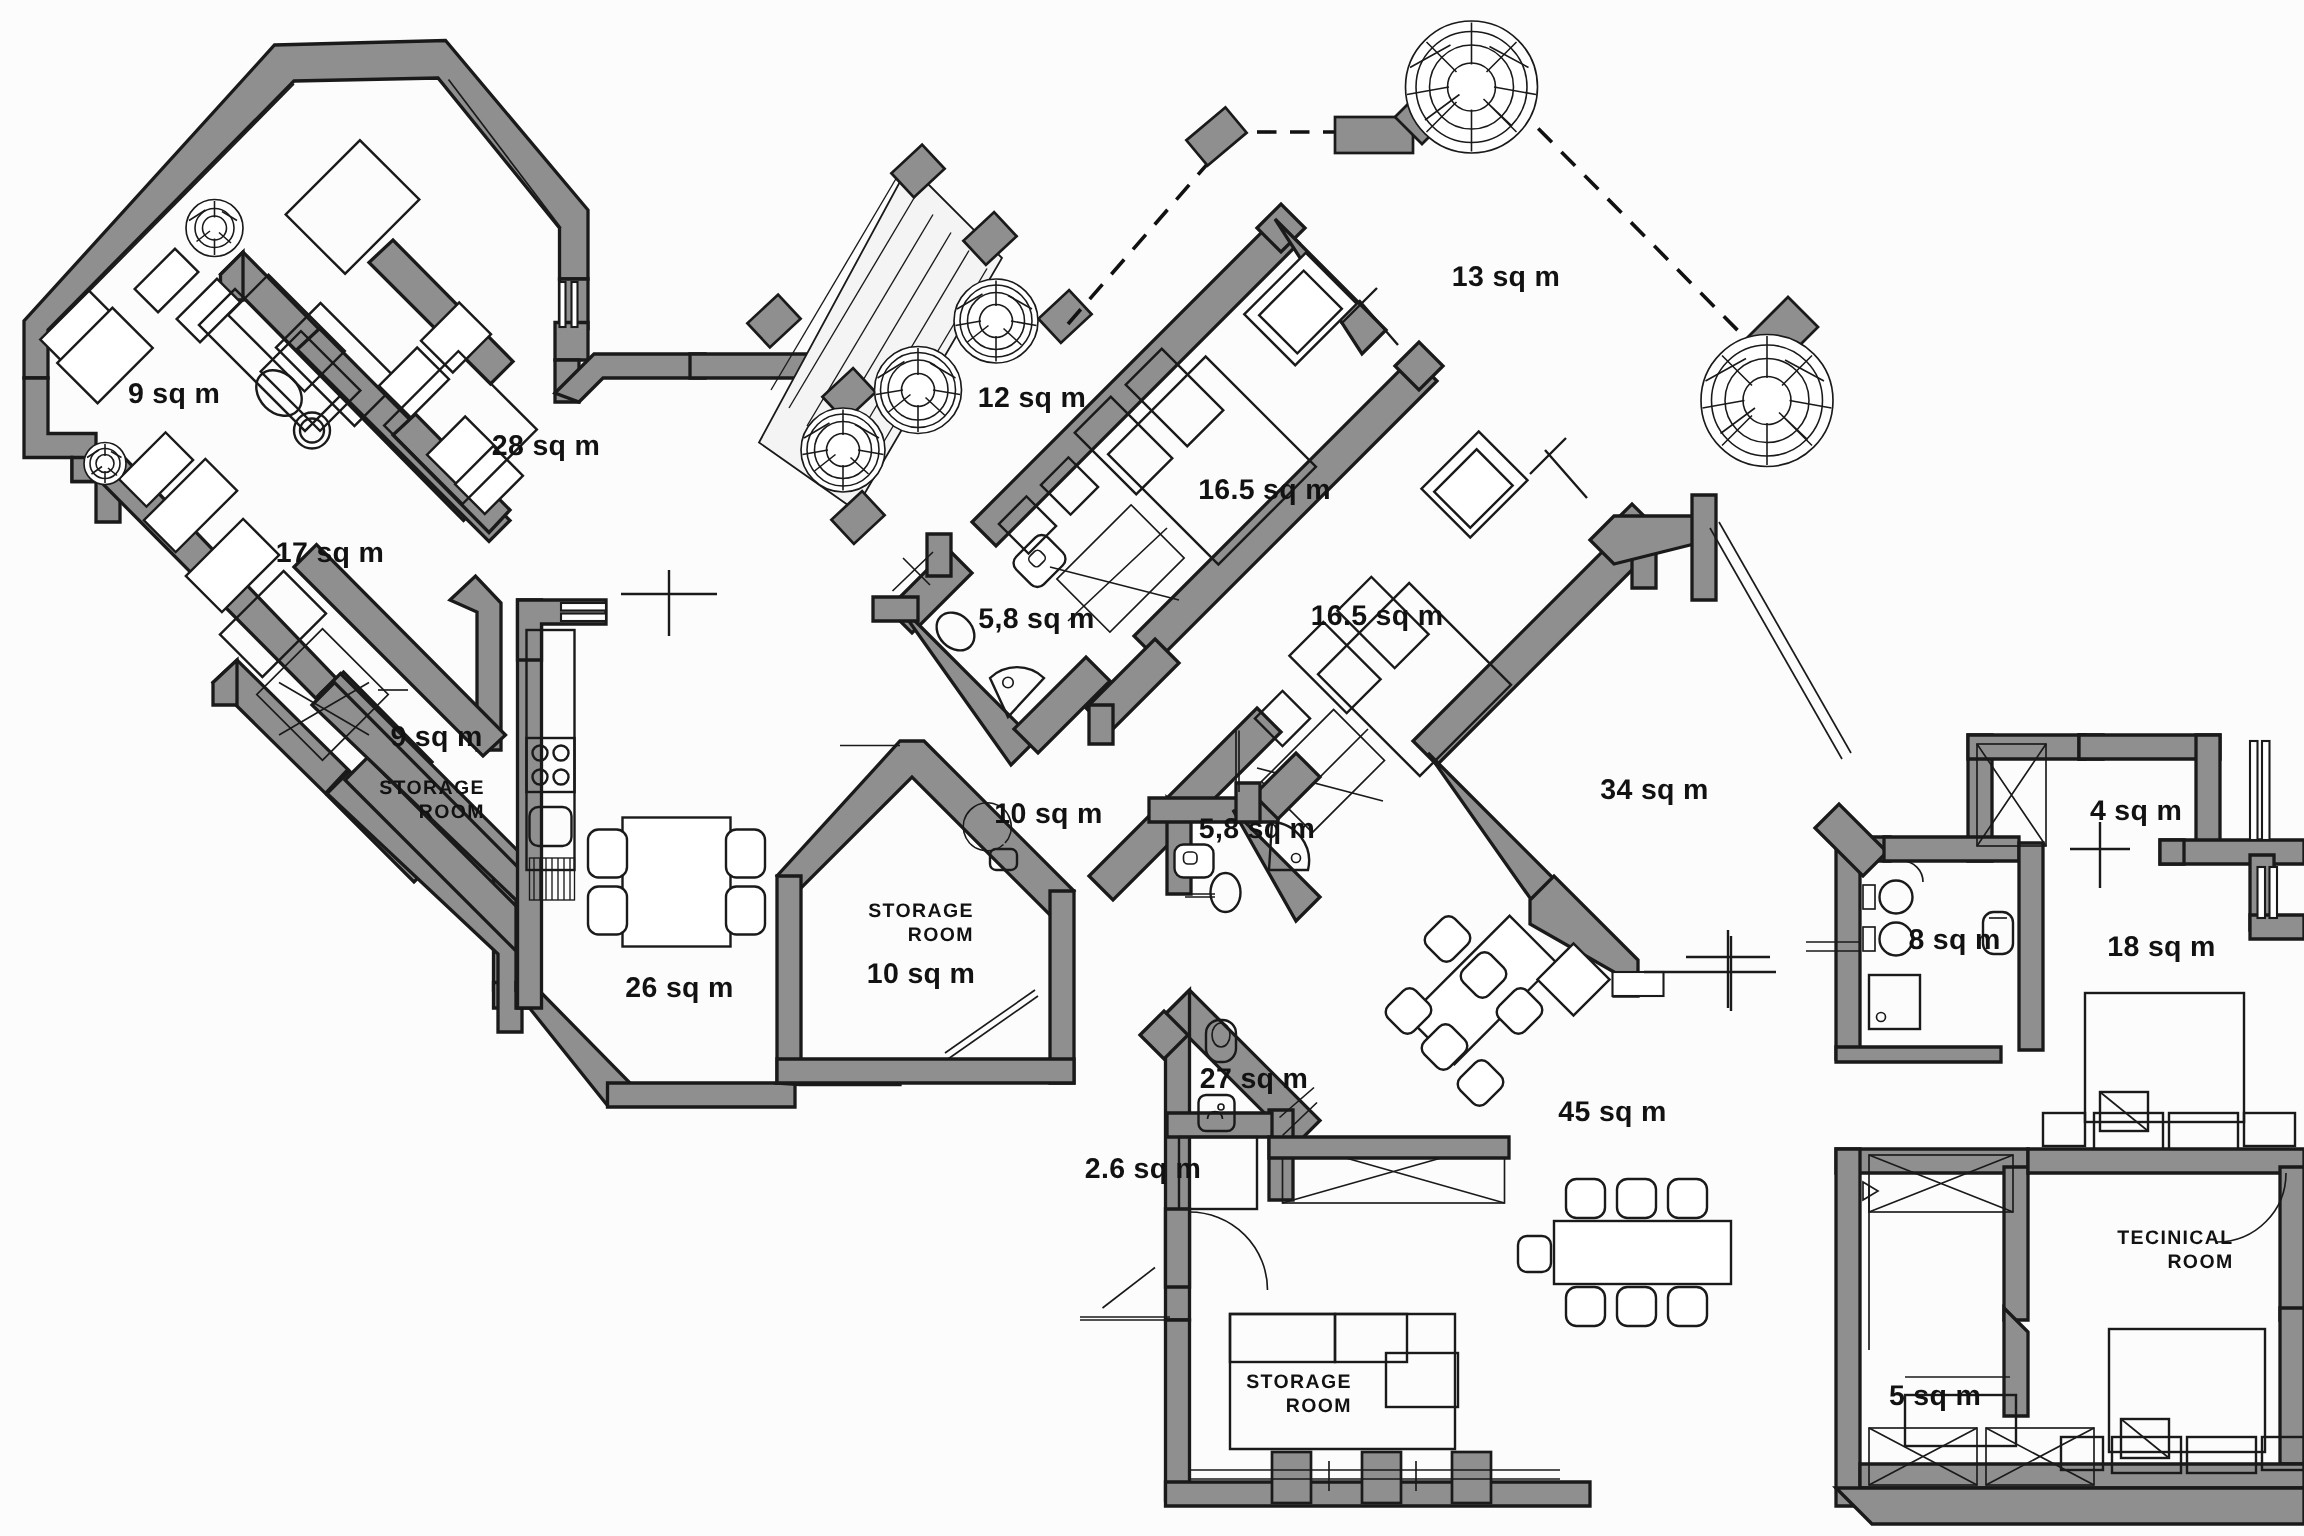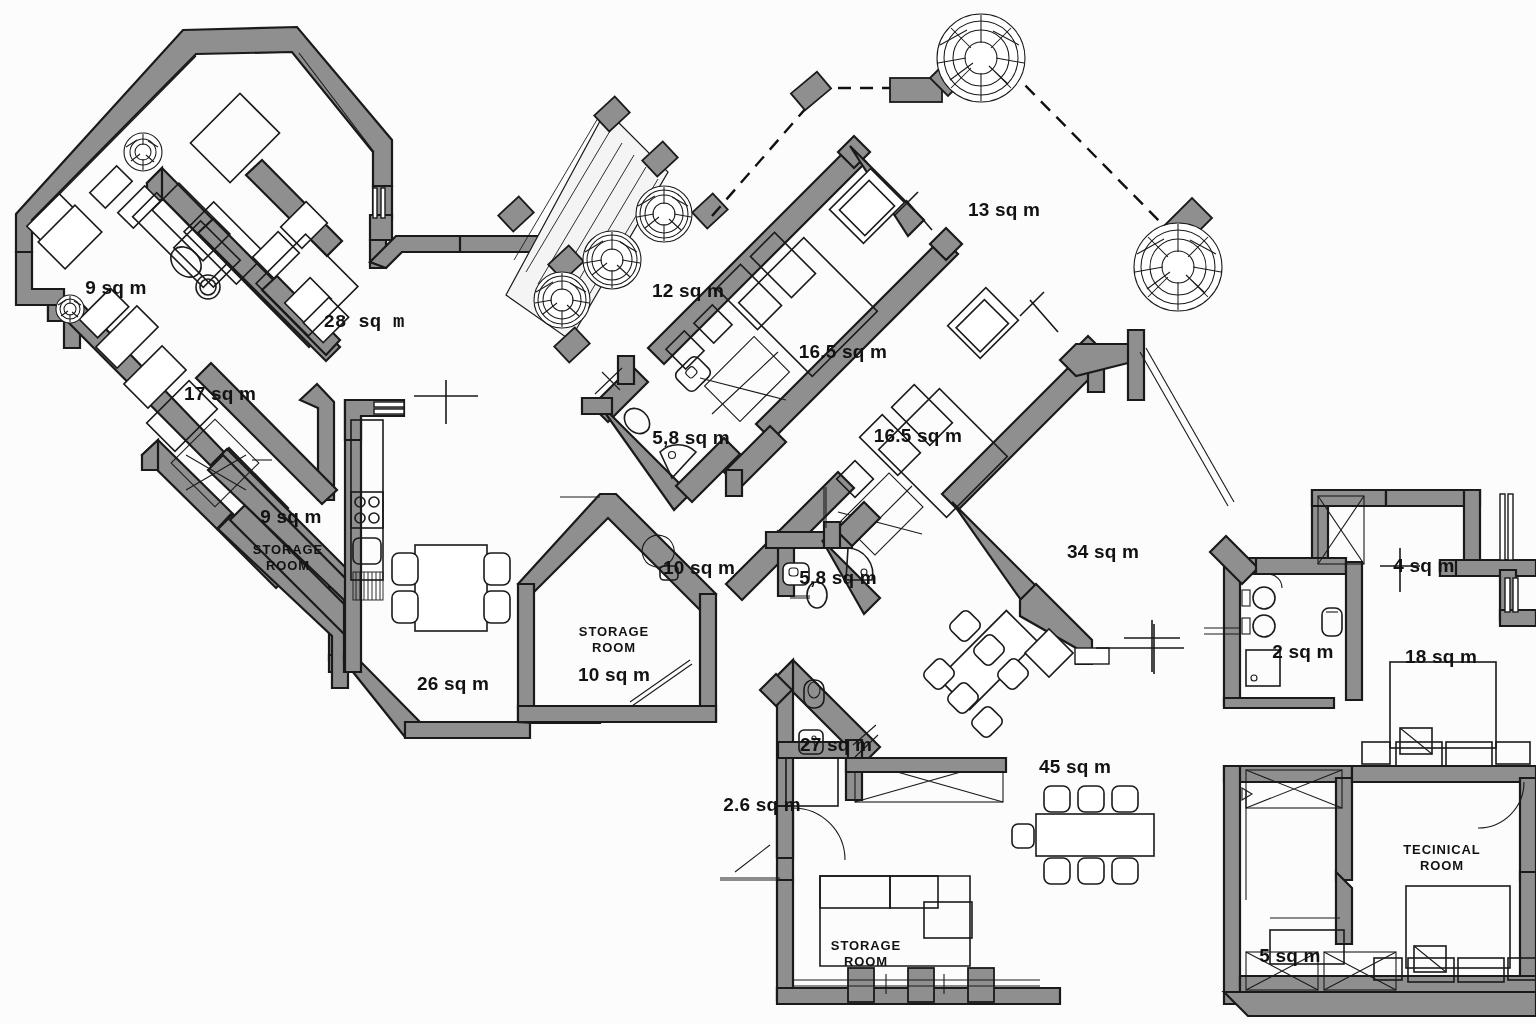--- a/index.html
+++ b/index.html
@@ -18,26 +18,26 @@
      line-height:1.12;
      font-family:"Liberation Sans","DejaVu Sans",sans-serif;
      -webkit-font-smoothing:antialiased;
   }
   .room-name{
      position:absolute;
      color:#121212;
      font-size:13px;
      font-weight:600;
      letter-spacing:0.9px;
-     text-align:center;
+     text-align:right;
      white-space:pre-line;
      line-height:1.22;
      font-family:"Liberation Sans","DejaVu Sans",sans-serif;
   }
-  .centered{transform:translate(-50%,-50%);margin-top:25px;}
+  .centered{transform:translate(-50%,-50%);}
 </style>
 </head>
 <body>
 
 <div id="plan">
 
 <svg width="1536" height="1024" viewBox="0 0 1536 1024">
   <defs>
     <style>
       .wall{fill:#8f8f8f;stroke:#1a1a1a;stroke-width:2.2;stroke-linejoin:miter;}
@@ -527,37 +527,37 @@
 
   <g>
     <path class="dim" d="M414,396 L478,396 M446,380 L446,424"></path>
     <path class="dim" d="M1096,648 L1184,648 M1154,624 L1154,674"></path>
   </g>
 
 </svg>
 
 <div id="area-labels">
       <div class="area-label centered" style="left: 116px; top: 263px;">9 sq m</div>
-      <div class="area-label centered" style="left: 364px; top: 298px; font-family: Liberation Mono, monospace;">28 sq m</div>
+      <div class="area-label centered" style="left: 364px; top: 298px;">28 sq m</div>
       <div class="area-label centered" style="left: 220px; top: 369px;">17 sq m</div>
       <div class="area-label centered" style="left: 291px; top: 492px;">9 sq m</div>
       <div class="area-label centered" style="left: 453px; top: 659px;">26 sq m</div>
       <div class="area-label centered" style="left: 688px; top: 266px; text-align: right;">12 sq m</div>
       <div class="area-label centered" style="left: 691px; top: 413px;">5,8 sq m</div>
       <div class="area-label centered" style="left: 699px; top: 543px;">10 sq m</div>
       <div class="area-label centered" style="left: 614px; top: 650px;">10 sq m</div>
       <div class="area-label centered" style="left: 838px; top: 553px;">5,8 sq m</div>
       <div class="area-label centered" style="left: 836px; top: 720px;">27 sq m</div>
       <div class="area-label centered" style="left: 762px; top: 780px;">2.6 sq m</div>
       <div class="area-label centered" style="left: 1004px; top: 185px;">13 sq m</div>
       <div class="area-label centered" style="left: 843px; top: 327px;">16.5 sq m</div>
       <div class="area-label centered" style="left: 918px; top: 411px;">16.5 sq m</div>
       <div class="area-label centered" style="left: 1103px; top: 527px;">34 sq m</div>
       <div class="area-label centered" style="left: 1075px; top: 742px;">45 sq m</div>
-      <div class="area-label centered" style="left: 1303px; top: 627px;">2 sq m</div>
+      <div class="area-label centered" style="left: 1303px; top: 627px;">8 sq m</div>
       <div class="area-label centered" style="left: 1424px; top: 541px;">4 sq m</div>
       <div class="area-label centered" style="left: 1441px; top: 632px;">18 sq m</div>
       <div class="area-label centered" style="left: 1290px; top: 931px;">5 sq m</div>
     </div>
 <div id="room-names">
       <div class="room-name centered" style="left: 288px; top: 533px;">STORAGE
 ROOM</div>
       <div class="room-name centered" style="left: 614px; top: 615px;">STORAGE
 ROOM</div>
       <div class="room-name centered" style="left: 866px; top: 929px;">STORAGE

